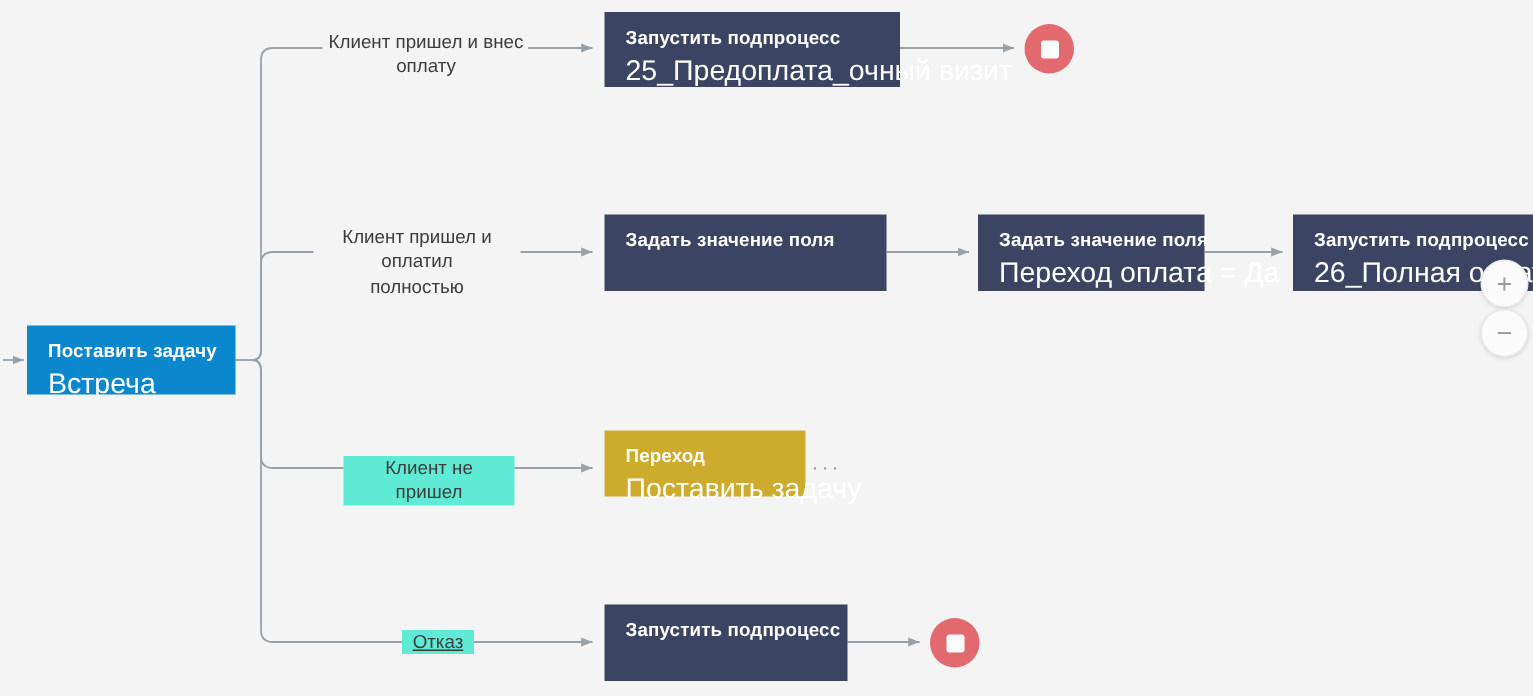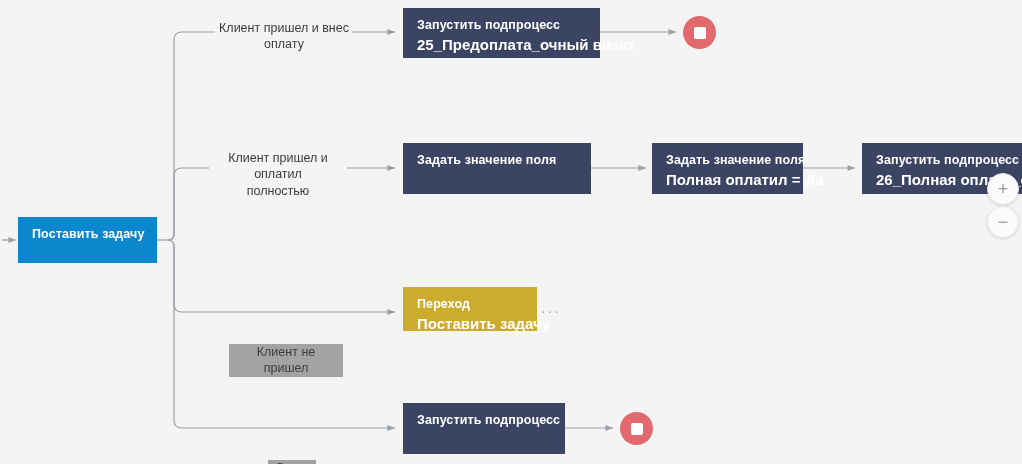--- a/index.html
+++ b/index.html
@@ -36,43 +36,42 @@
     line-height: 1.35;
     user-select: none;
   }
   .node .n-title {
     font-size: 12.5px;
     font-weight: bold;
     letter-spacing: 0.1px;
     white-space: nowrap;
   }
   .node .n-sub {
-    font-size: 15px;
-    font-weight: bold;
+    font-size: 19px;
+    font-weight: normal;
     white-space: nowrap;
     margin-top: 1px;
   }
   .node.dark   { background: #3b4563; }
   .node.blue   { background: #0b87cd; }
   .node.yellow { background: #cdab2d; }
 
   
   .edge-label {
     position: absolute;
     font-size: 12.5px;
     color: #3c3c3c;
     text-align: center;
     line-height: 1.3;
     white-space: pre-line;
     user-select: none;
   }
   .edge-label.onwhite {
-    background: #a3a3a3;
+    background: #5eead4;
     padding: 0 4px;
-    margin-top: 40px;
   }
 
   
   .end-event {
     position: absolute;
     width: 33px;
     height: 33px;
     border-radius: 50%;
     background: #e2696e;
     display: flex;
@@ -148,34 +147,35 @@
       <path d="M 229 312 L 395 312" marker-end="url(#arrow)"></path>
 
       <path d="M 270 428 L 395 428" marker-end="url(#arrow)"></path>
 
       <path d="M 565 428 L 613 428" marker-end="url(#arrow)"></path>
     </g>
   </svg>
 
   <div class="node blue" style="left:18px; top:217px; width:139px; height:46px;">
     <div class="n-title">Поставить задачу</div>
+    <div class="n-sub">Встреча</div>
   </div>
 
   <div class="node dark" style="left:403px; top:8px; width:197px; height:50px;">
     <div class="n-title">Запустить подпроцесс</div>
     <div class="n-sub">25_Предоплата_очный визит</div>
   </div>
 
   <div class="node dark" style="left:403px; top:143px; width:188px; height:51px;">
     <div class="n-title">Задать значение поля</div>
   </div>
 
   <div class="node dark" style="left:652px; top:143px; width:151px; height:51px;">
     <div class="n-title">Задать значение поля</div>
-    <div class="n-sub">Полная оплатил = Да</div>
+    <div class="n-sub">Переход оплата = Да</div>
   </div>
 
   <div class="node dark" style="left:862px; top:143px; width:170px; height:51px;">
     <div class="n-title">Запустить подпроцесс</div>
     <div class="n-sub">26_Полная оплата_очный в</div>
   </div>
 
   <div class="node yellow" style="left:403px; top:287px; width:134px; height:44px;">
     <div class="n-title">Переход</div>
     <div class="n-sub">Поставить задачу</div>

